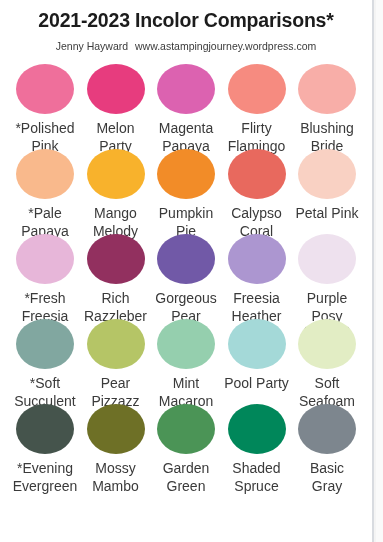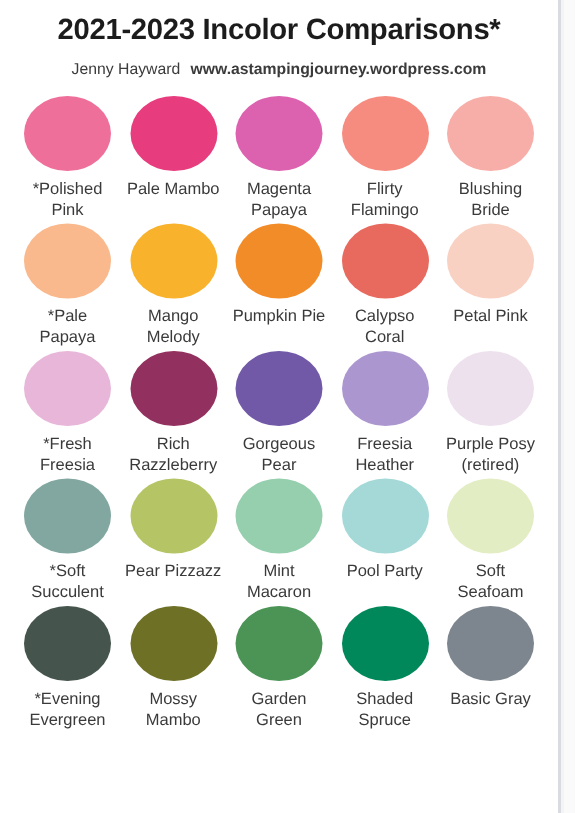--- a/index.html
+++ b/index.html
@@ -53,21 +53,21 @@
     padding: 0 8px;
     white-space: nowrap;
   }
   #byline {
     margin-top: 9px;
     font-size: 10.5px;
     color: #3b3b3b;
     white-space: nowrap;
   }
   #byline .author { }
-  #byline .site { margin-left: 4px; font-weight: bold; }
+  #byline .site { margin-left: 4px; }
 
   #swatch-grid {
     margin-top: 12px;
     padding: 0 12px 0 12px;
   }
   .swatch-row {
     display: flex;
     justify-content: space-between;
     align-items: flex-start;
     height: 85px;
@@ -78,21 +78,21 @@
     flex-direction: column;
     align-items: center;
   }
   .swatch-dot {
     width: 58px;
     height: 50px;
     border-radius: 50%;
   }
   .swatch-label {
     margin-top: 6px;
-    font-size: 11px;
+    font-size: 14px;
     line-height: 1.25;
     color: #3a3a3a;
     text-align: center;
     width: 66px;
     word-wrap: break-word;
   }
 </style>
 </head>
 <body>
 
@@ -110,21 +110,21 @@
 
     <div id="swatch-grid">
 
       <div class="swatch-row">
         <div class="swatch-cell">
           <div class="swatch-dot" style="background: rgb(239, 111, 155);"></div>
           <div class="swatch-label">*Polished Pink</div>
         </div>
         <div class="swatch-cell">
           <div class="swatch-dot" style="background: rgb(231, 60, 126);"></div>
-          <div class="swatch-label">Pale Mambo</div>
+          <div class="swatch-label">Melon Party</div>
         </div>
         <div class="swatch-cell">
           <div class="swatch-dot" style="background: rgb(220, 98, 176);"></div>
           <div class="swatch-label">Magenta Papaya</div>
         </div>
         <div class="swatch-cell">
           <div class="swatch-dot" style="background: rgb(246, 139, 128);"></div>
           <div class="swatch-label">Flirty Flamingo</div>
         </div>
         <div class="swatch-cell">

